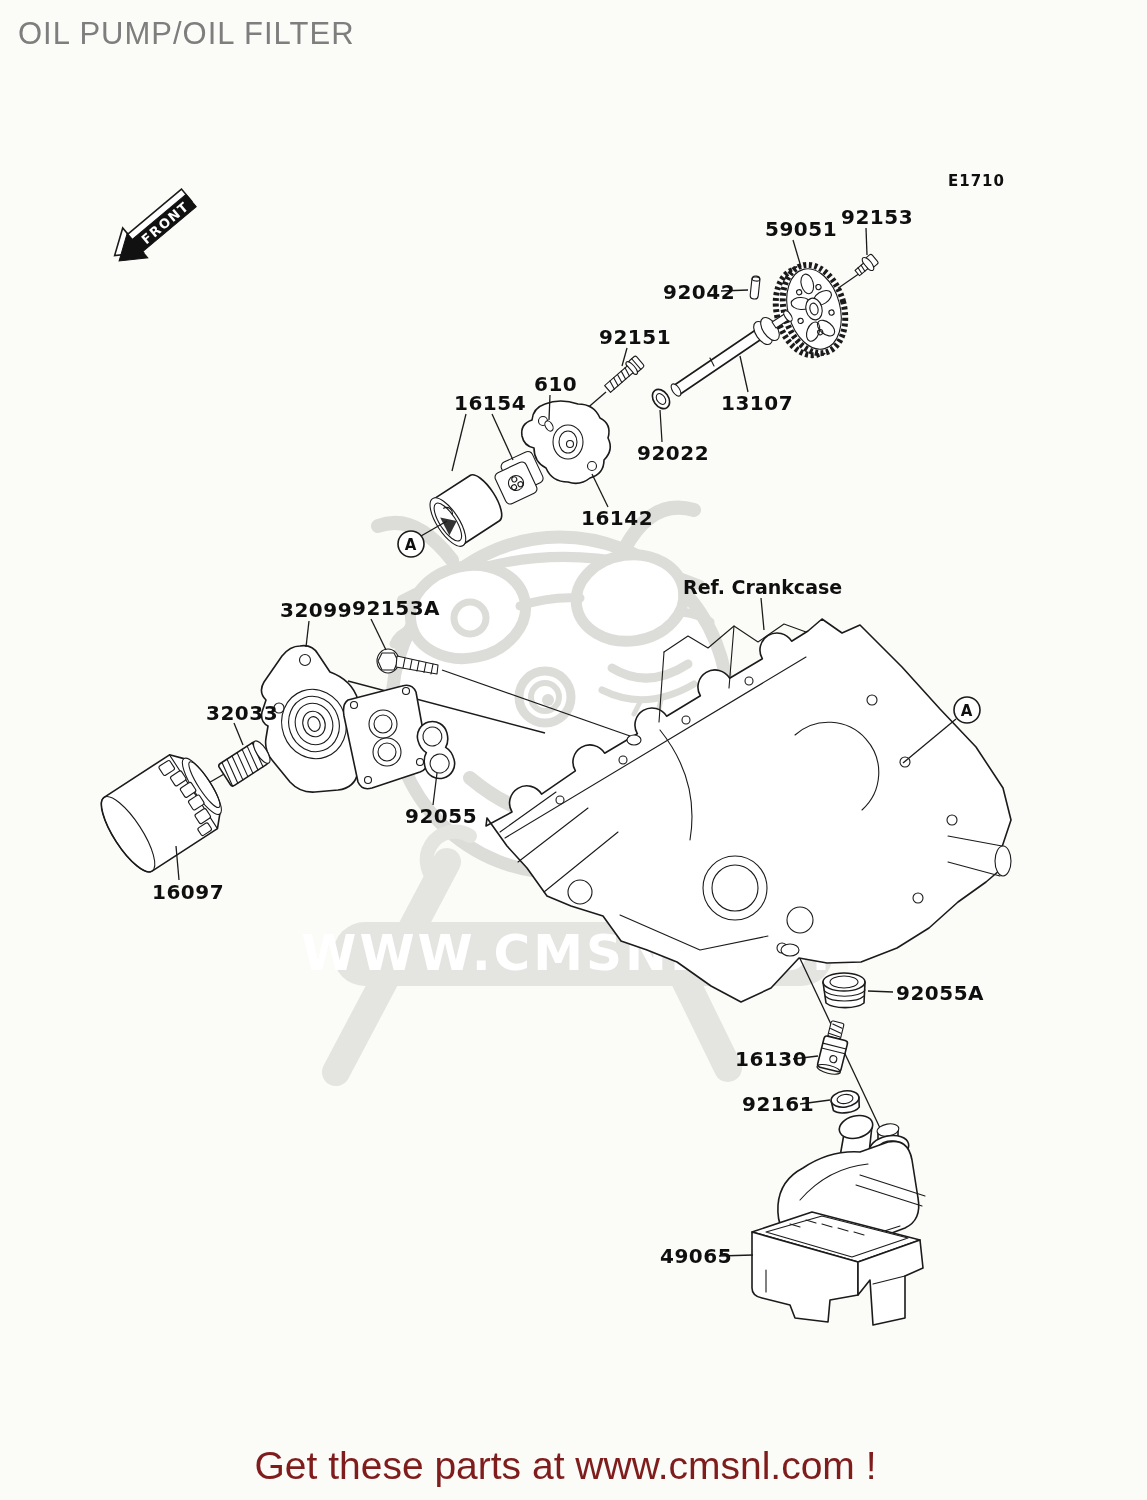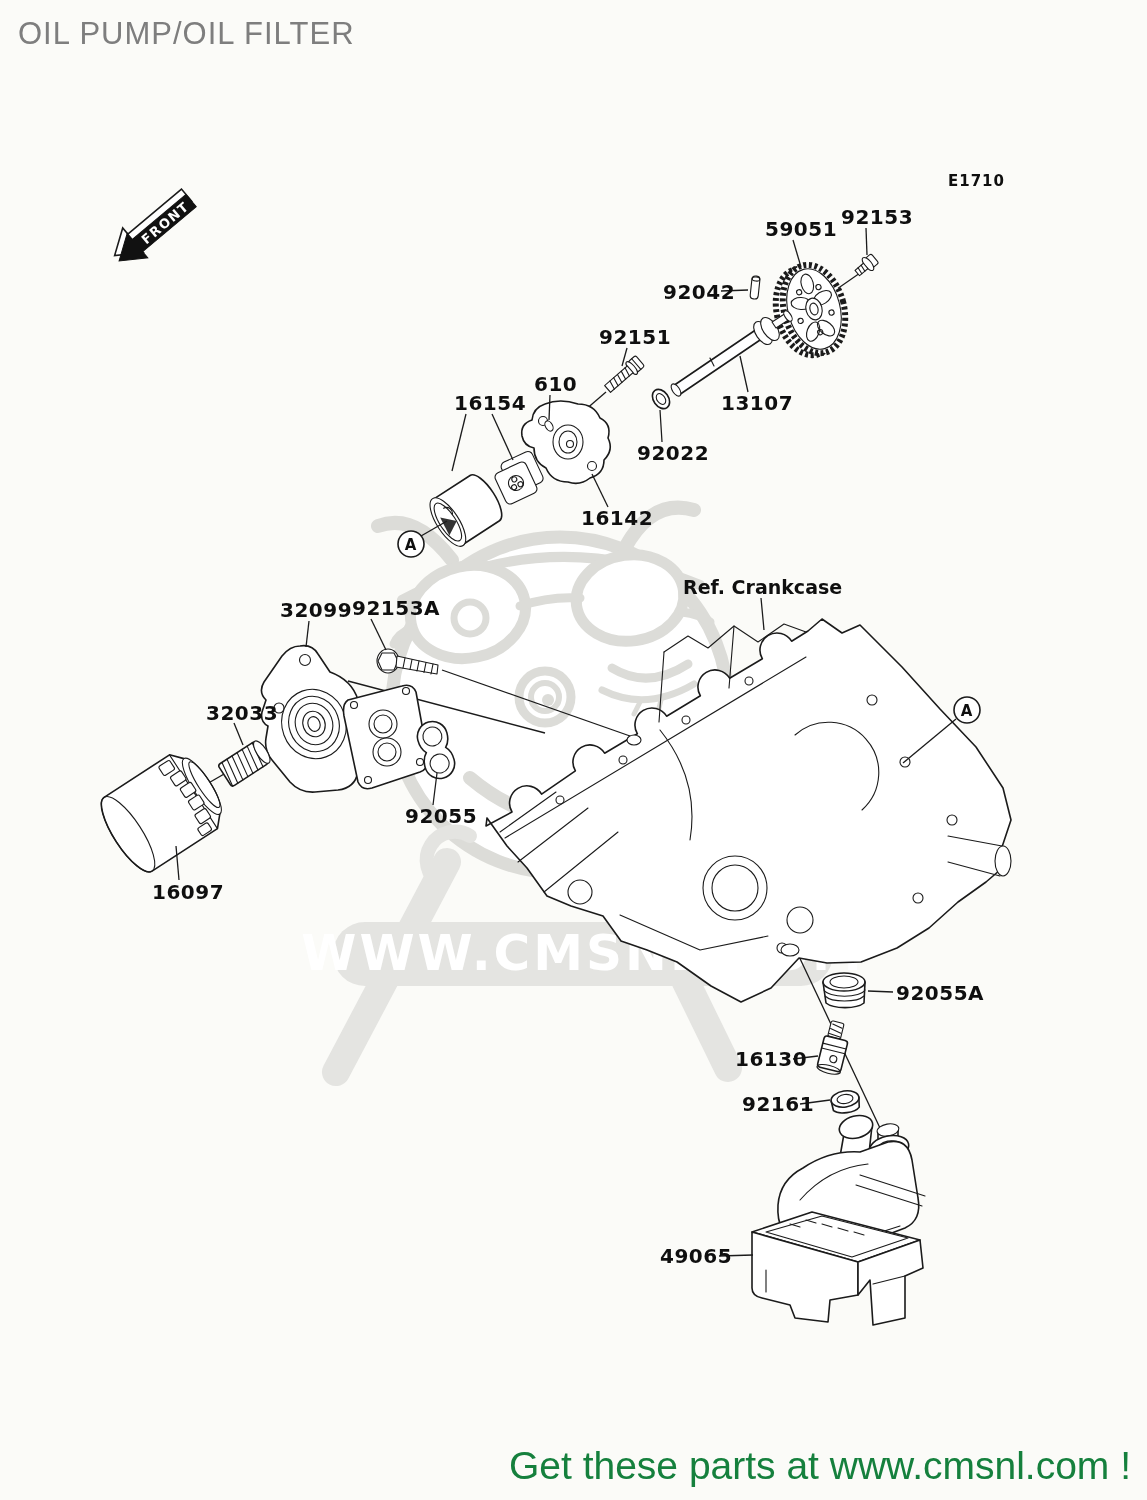--- a/index.html
+++ b/index.html
@@ -1,21 +1,21 @@
 <!DOCTYPE html>
 <html><head>
 <meta charset="utf-8">
 <style>
   html,body{margin:0;padding:0;background:#fbfbf8;}
   .page{position:relative;width:1131px;height:1500px;background:#fbfbf8;overflow:hidden;
         font-family:"DejaVu Sans",sans-serif;}
   .title{position:absolute;left:18px;top:16px;font-family:"Liberation Sans",sans-serif;
          font-size:31px;color:#7e7e7e;letter-spacing:1px;}
-  .footer{position:absolute;left:0;top:1444px;width:100%;text-align:right;
-          font-family:"Liberation Sans",sans-serif;font-size:39px;color:#15803d;}
+  .footer{position:absolute;left:0;top:1444px;width:100%;text-align:center;
+          font-family:"Liberation Sans",sans-serif;font-size:39px;color:#7f1d1d;}
   svg{position:absolute;left:0;top:0;}
   .k{stroke:#1b1b1b;fill:none;stroke-width:1.6;stroke-linecap:round;stroke-linejoin:round;}
   .kf{stroke:#1b1b1b;fill:#ffffff;stroke-width:1.6;stroke-linejoin:round;}
   .thin{stroke-width:1.1;}
   .lead{stroke:#1b1b1b;stroke-width:1.3;fill:none;}
   .lbl{font-family:"DejaVu Sans",sans-serif;font-weight:bold;font-size:20px;fill:#0f0f0f;letter-spacing:.5px;}
   .lblm{font-family:"DejaVu Sans",sans-serif;font-weight:bold;font-size:19px;fill:#0f0f0f;}
   .lbls{font-family:"DejaVu Sans",sans-serif;font-weight:bold;font-size:15px;fill:#0f0f0f;letter-spacing:1px;}
   .wms{stroke:#dcdcd8;fill:none;stroke-linecap:round;}
   .teeth{fill:#fff;stroke:#1b1b1b;stroke-width:6;stroke-dasharray:3 2.6;}

